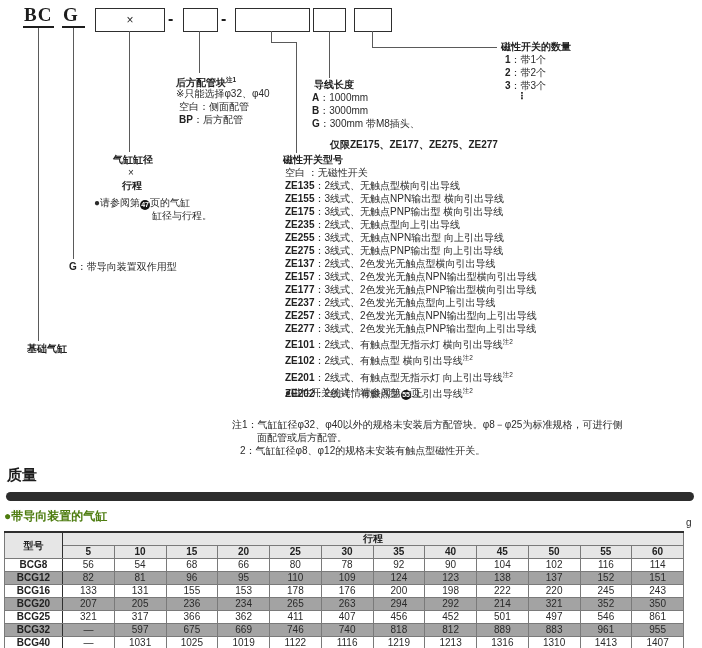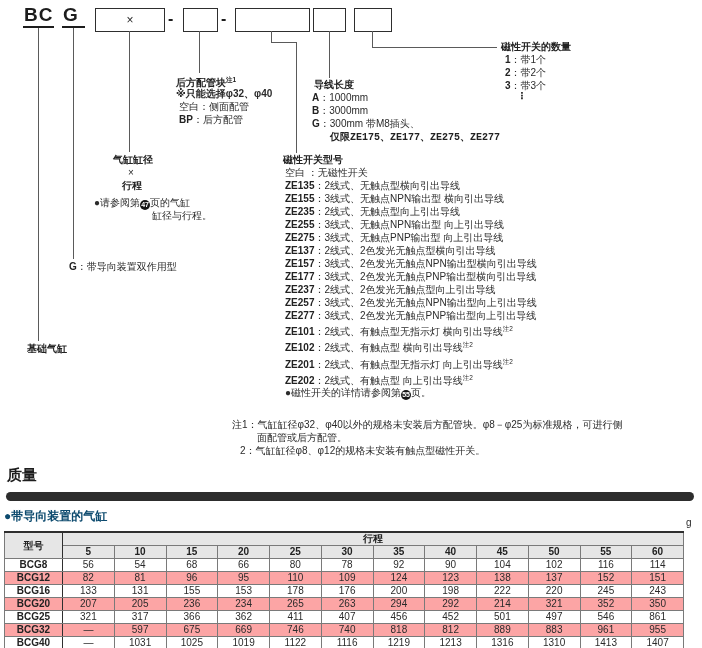--- a/index.html
+++ b/index.html
@@ -1,49 +1,49 @@
 <!DOCTYPE html>
 <html><head>
 <meta charset="utf-8">
 <style>
   html,body{margin:0;padding:0;background:#fff;}
   .page{position:relative;width:702px;height:648px;background:#fff;overflow:hidden;
         font-family:"Liberation Sans","DejaVu Sans",sans-serif;color:#2b2b2b;}
   
   .diagram{position:absolute;left:0;top:0;width:702px;height:465px;}
   .abs{position:absolute;}
-  .prefix{font-size:19px;font-weight:bold;color:#1d1d1d;letter-spacing:1px;}
+  .prefix{font-size:19px;font-weight:bold;color:#1d1d1d;letter-spacing:1px;font-family:Liberation Serif, serif;}
   .uline{position:absolute;height:2px;background:#1d1d1d;}
   .mbox{position:absolute;border:1.5px solid #2e2e2e;background:#fff;
         display:flex;align-items:center;justify-content:center;font-size:12px;color:#2b2b2b;}
   .dash{position:absolute;font-size:16px;font-weight:bold;color:#1d1d1d;}
   .vline{position:absolute;width:1px;background:#5a5a5a;}
   .hline{position:absolute;height:1px;background:#5a5a5a;}
   .lbl{position:absolute;font-size:10px;line-height:13px;white-space:nowrap;}
   .lbl b, b{font-weight:bold;color:#222;}
   .ttl{font-weight:bold;color:#222;}
   .circ{display:inline-block;width:10px;height:10px;border-radius:50%;background:#151515;
         color:#fff;font-size:7px;line-height:10px;text-align:center;font-weight:bold;vertical-align:-1px;}
   sup{font-size:6.5px;}
   .ze-list div{white-space:nowrap;}
   .dots{letter-spacing:0;font-weight:bold;}
   
   .sec-title{position:absolute;font-size:15px;font-weight:bold;color:#1d1d1d;}
   .sec-bar{position:absolute;background:#2d2d2d;border-radius:5px;}
-  .sub-title{position:absolute;font-size:12px;font-weight:bold;color:#0c4a6e;}
+  .sub-title{position:absolute;font-size:12px;font-weight:bold;color:#4d7c0f;}
   .unit{position:absolute;font-size:10px;color:#2b2b2b;}
   table.wt{position:absolute;border-collapse:collapse;table-layout:fixed;width:680px;
         font-size:10px;color:#2b2b2b;border:1.5px solid #2f2f2f;border-top-width:2.5px;}
   table.wt th,table.wt td{border:1px solid #7a7a7a;height:12px;line-height:12px;
         padding:0;text-align:center;overflow:hidden;}
   table.wt th{background:#e6e6e6;font-weight:bold;color:#222;}
   table.wt td.model{font-weight:bold;color:#222;}
   table.wt col.c-model{width:58px;}
   table.wt .model-col-border{border-right:1.5px solid #2f2f2f;}
-  table.wt tr.stripe td{background:#fca5a5;}
+  table.wt tr.stripe td{background:#a3a3a3;}
 </style>
 </head>
 <body>
 
 <div class="page">
 
   <div class="diagram">
 
     <span class="prefix abs" style="left:24px;top:4px;">BC</span>
     <span class="prefix abs" style="left:63px;top:4px;">G</span>
@@ -75,47 +75,48 @@
 
     <div class="lbl" style="left:69px;top:260px;"><b>G</b><span>：带导向装置双作用型</span></div>
 
     <div class="lbl ttl" style="left:113px;top:153px;">气缸缸径</div>
     <div class="lbl" style="left:128px;top:166px;">×</div>
     <div class="lbl ttl" style="left:122px;top:179px;">行程</div>
     <div class="lbl" style="left:94px;top:196px;"><span>●请参阅第</span><span class="circ">47</span><span>页的气缸</span></div>
     <div class="lbl" style="left:104px;top:209px;margin-left:48px;">缸径与行程。</div>
 
     <div class="lbl ttl" style="left:176px;top:73px;"><span>后方配管块</span><sup>注1</sup></div>
-    <div class="lbl" style="left:176px;top:87px;font-weight:bold;">※只能选择φ32、φ40</div>
+    <div class="lbl" style="left:176px;top:87px;">※只能选择φ32、φ40</div>
     <div class="lbl" style="left:179px;top:100px;">
         <div><span>空白</span>：侧面配管</div>
         <div><b>BP</b>：后方配管</div>
       </div>
 
     <div class="lbl ttl" style="left:314px;top:78px;">导线长度</div>
     <div class="lbl" style="left:312px;top:91px;">
         <div><b>A</b>：1000mm</div>
         <div><b>B</b>：3000mm</div>
         <div><b>G</b>：300mm 带M8插头、</div>
       </div>
-    <div class="lbl ttl" style="left:330px;top:131px;font-family:Liberation Mono, monospace;">仅限ZE175、ZE177、ZE275、ZE277</div>
+    <div class="lbl ttl" style="left:330px;top:138px;">仅限ZE175、ZE177、ZE275、ZE277</div>
 
     <div class="lbl ttl" style="left:501px;top:40px;text-align:right;">磁性开关的数量</div>
     <div class="lbl" style="left:505px;top:53px;">
         <div><b>1</b>：带1个</div>
         <div><b>2</b>：带2个</div>
         <div><b>3</b>：带3个</div>
       </div>
     <div class="lbl dots" style="left:517px;top:89px;">⋮</div>
 
     <div class="lbl ttl" style="left:283px;top:153px;">磁性开关型号</div>
     <div class="lbl ze-list" style="left:285px;top:166px;">
         <div><span>空白</span> ：无磁性开关</div>
         <div><b>ZE135</b>：2线式、无触点型横向引出导线</div>
         <div><b>ZE155</b>：3线式、无触点NPN输出型 横向引出导线</div>
+        <div><b>ZE175</b>：3线式、无触点PNP输出型 横向引出导线</div>
         <div><b>ZE235</b>：2线式、无触点型向上引出导线</div>
         <div><b>ZE255</b>：3线式、无触点NPN输出型 向上引出导线</div>
         <div><b>ZE275</b>：3线式、无触点PNP输出型 向上引出导线</div>
         <div><b>ZE137</b>：2线式、2色发光无触点型横向引出导线</div>
         <div><b>ZE157</b>：3线式、2色发光无触点NPN输出型横向引出导线</div>
         <div><b>ZE177</b>：3线式、2色发光无触点PNP输出型横向引出导线</div>
         <div><b>ZE237</b>：2线式、2色发光无触点型向上引出导线</div>
         <div><b>ZE257</b>：3线式、2色发光无触点NPN输出型向上引出导线</div>
         <div><b>ZE277</b>：3线式、2色发光无触点PNP输出型向上引出导线</div>
         <div><b>ZE101</b>：2线式、有触点型无指示灯 横向引出导线<sup>注2</sup></div>

